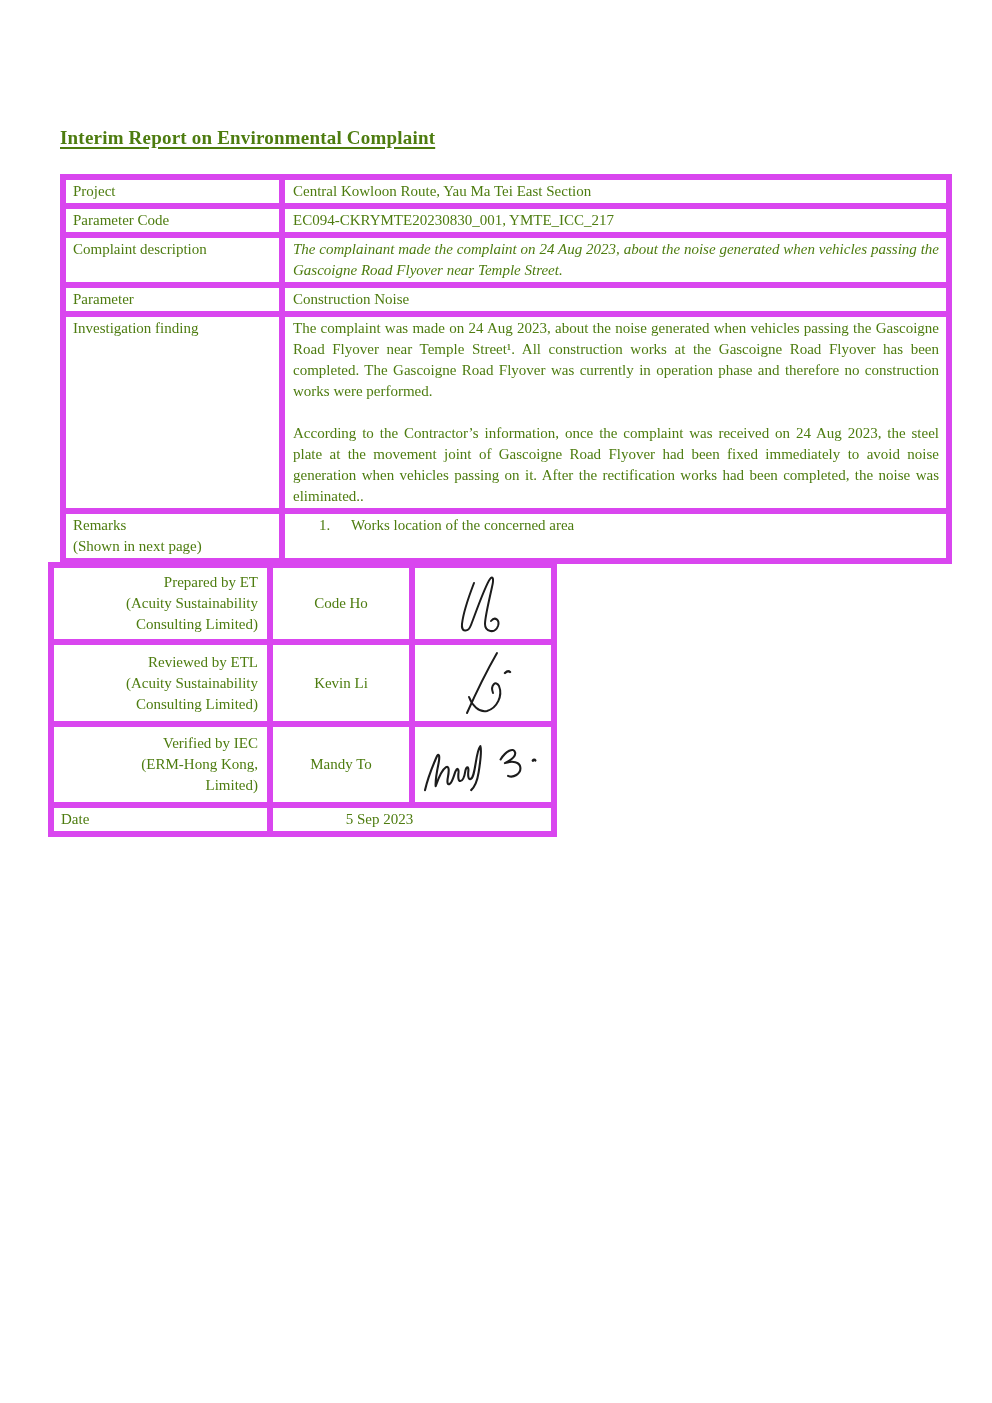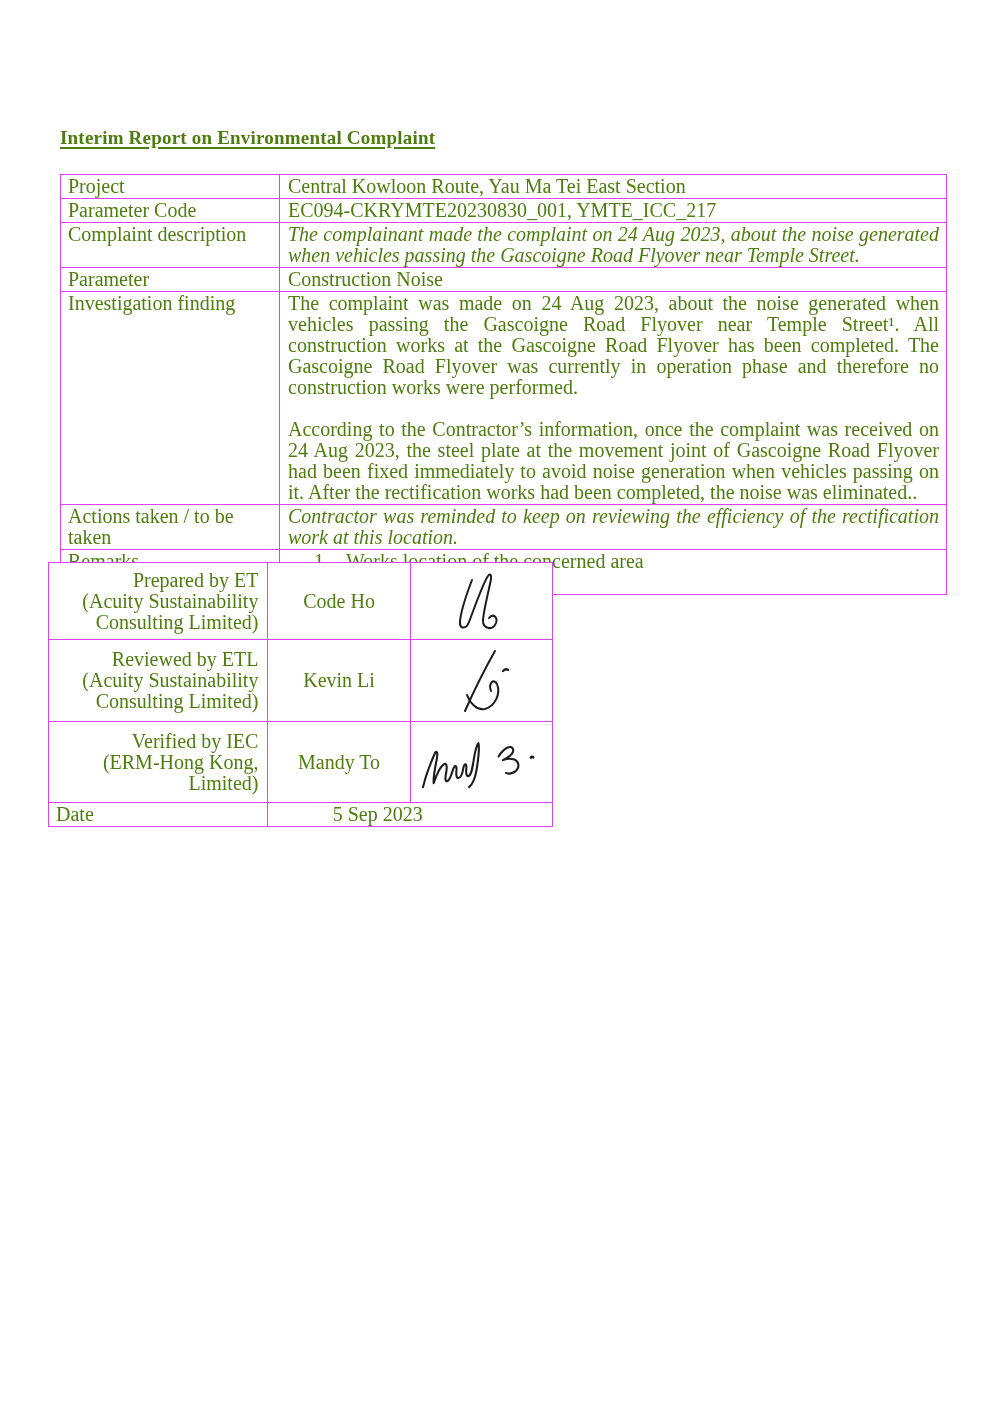--- a/index.html
+++ b/index.html
@@ -20,23 +20,23 @@
     margin:0;
     font-size:19px;
     font-weight:bold;
     text-decoration:underline;
     text-decoration-thickness:2px;
     text-underline-offset:3px;
     letter-spacing:0.2px;
   }
   table{border-collapse:collapse;position:absolute;table-layout:fixed;background:#fff;}
   td{
-    border:1px solid #d946ef;
+    border:6px solid #d946ef;
     vertical-align:top;
-    font-size:20px;
+    font-size:15px;
     line-height:21px;
     padding:1px 7px 1px 7px;
     overflow:hidden;
   }
   .main-table{left:60px;top:127px;width:886px;}
   .main-table td.lbl{white-space:pre-line;}
   .main-table td.val{padding-left:8px;}
   .just{text-align:justify;font-style:italic;}
   .para{margin:0;text-align:justify;}
   .para + .para{margin-top:21px;}
@@ -84,24 +84,20 @@
     <tr style="height:21px">
       <td class="lbl">Parameter</td>
       <td class="val">Construction Noise</td>
     </tr>
     <tr style="height:189px">
       <td class="lbl">Investigation finding</td>
       <td class="val">
         <p class="para">The complaint was made on 24 Aug 2023, about the noise generated when vehicles passing the Gascoigne Road Flyover near Temple Street¹. All construction works at the Gascoigne Road Flyover has been completed. The Gascoigne Road Flyover was currently in operation phase and therefore no construction works were performed.</p>
         <p class="para">According to the Contractor’s information, once the complaint was received on 24 Aug 2023, the steel plate at the movement joint of Gascoigne Road Flyover had been fixed immediately to avoid noise generation when vehicles passing on it. After the rectification works had been completed, the noise was eliminated..</p>
       </td>
-    </tr>
-    <tr style="height:43px">
-      <td class="lbl">Actions taken / to be taken</td>
-      <td class="val just">Contractor was reminded to keep on reviewing the efficiency of the rectification work at this location.</td>
     </tr>
     <tr style="height:42px">
       <td class="lbl">Remarks
 (Shown in next page)</td>
       <td class="val">
         <div class="remarks-line">
           <span class="remarks-num">1.</span>
           <span>Works location of the concerned area</span>
         </div>
       </td>

